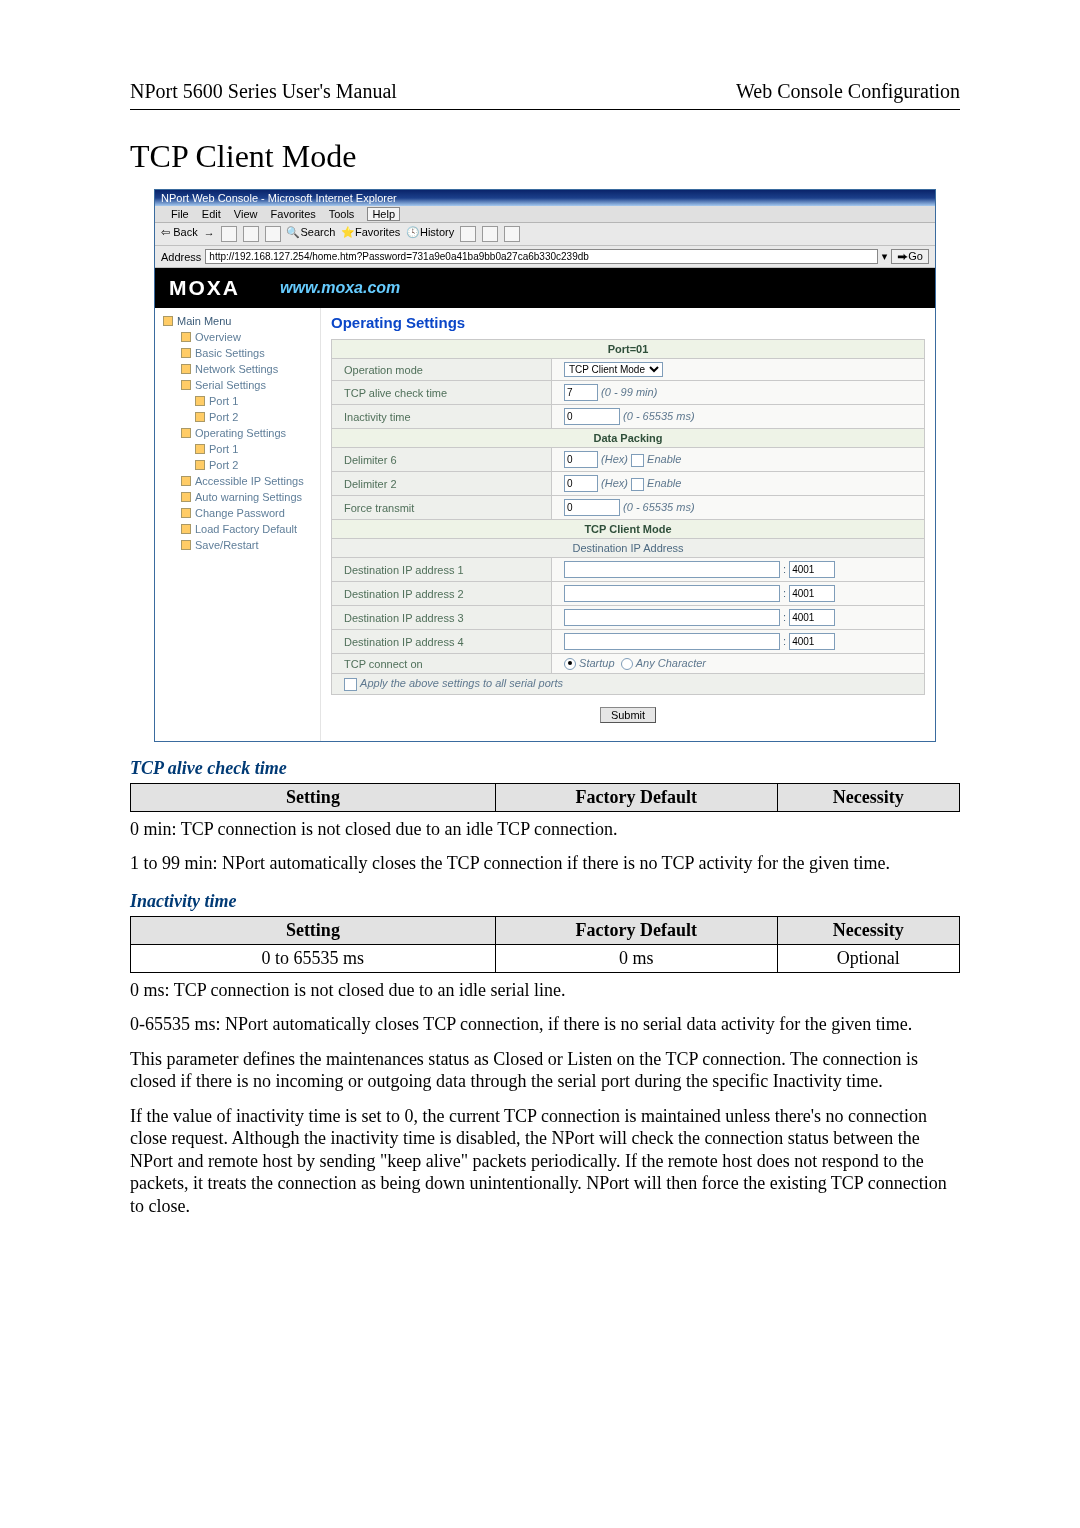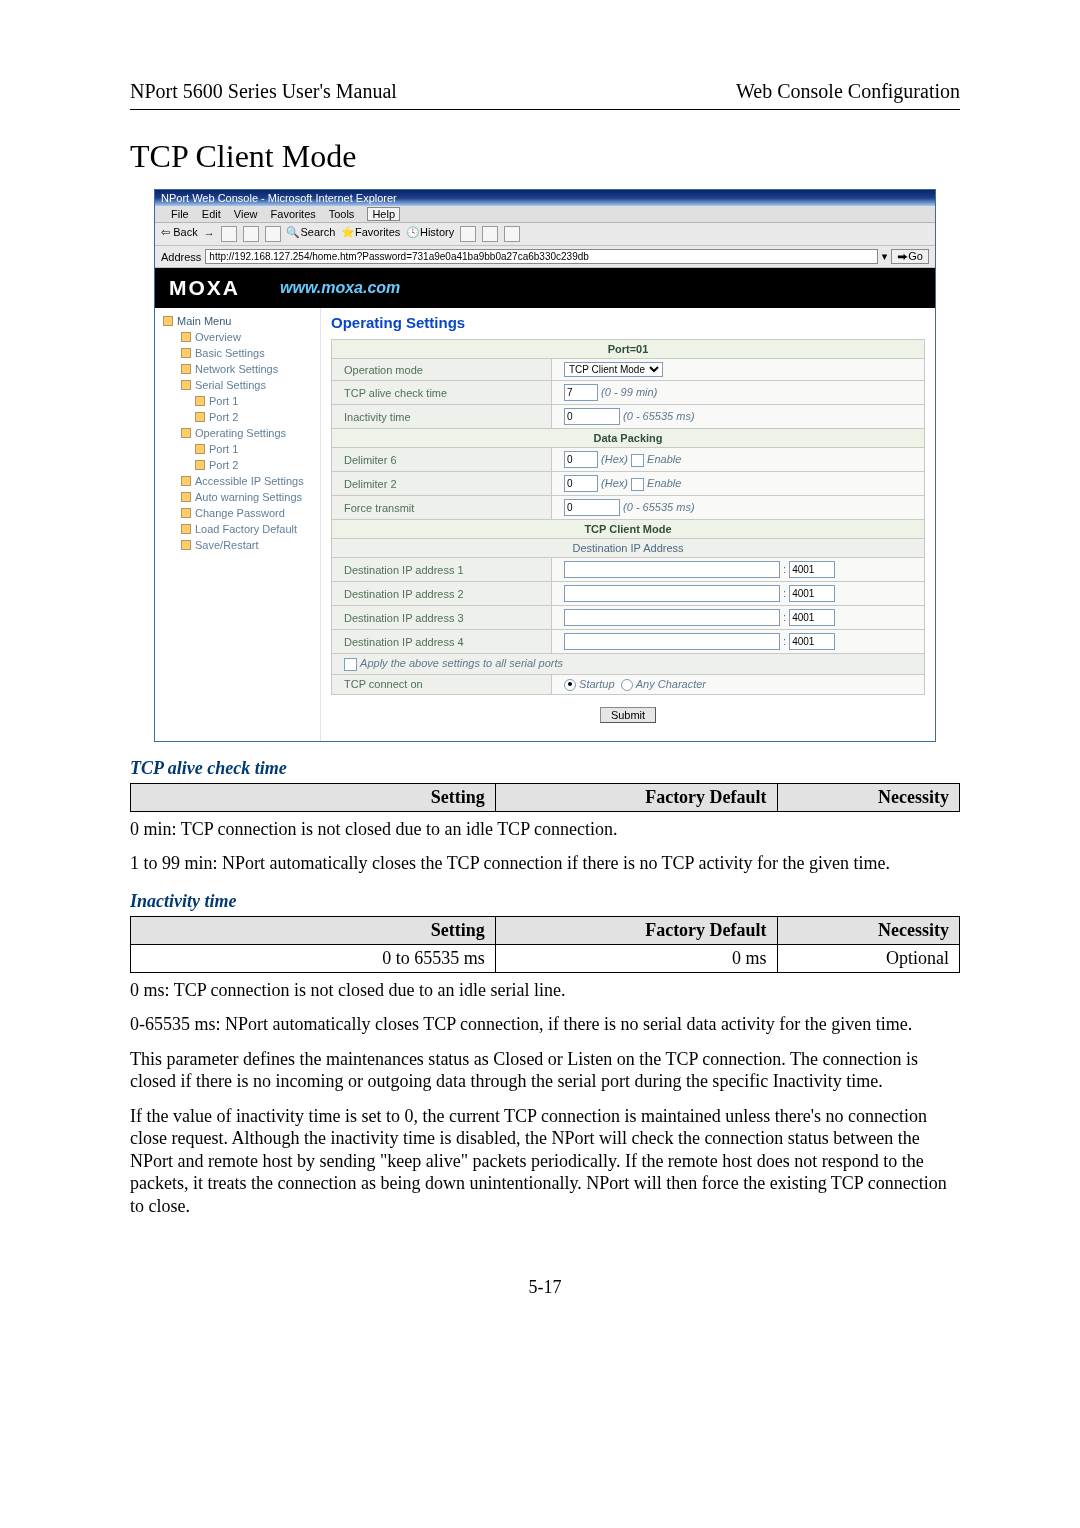--- a/index.html
+++ b/index.html
@@ -37,21 +37,21 @@
   .inp { border:1px solid #7f9db9; background:#fff; padding:0 2px; height:15px; font-size:10px; }
   .sel { border:1px solid #7f9db9; background:#fff; font-size:10px; }
   .hint { color:#5E788F;font-style:italic; }
   .chk { width:11px; height:11px; border:1px solid #7f9db9; background:#fff; display:inline-block; vertical-align:middle; }
   .rad { width:10px; height:10px; border:1px solid #7f9db9; border-radius:50%; background:#fff; display:inline-block; vertical-align:middle; }
   .rad.on:after { content:""; display:block; width:4px; height:4px; background:#000; border-radius:50%; margin:2px auto 0; }
   .submit-row { text-align:center; padding:12px 0 4px; }
   .submit-btn { background:#e6e6e6; border:1px solid #888; border-right-color:#555; border-bottom-color:#555; padding:1px 10px; font-size:11px; }
   .subhead { color:#003a75; font-style:italic; font-weight:bold; margin:16px 0 4px; font-size:18px; }
   table.doc { width:100%; border-collapse:collapse; font-size:18px; }
-  table.doc th, table.doc td { border:1px solid #000; padding:3px 10px; text-align:right; }
+  table.doc th, table.doc td { border:1px solid #000; padding:3px 10px; text-align:center; }
   table.doc th { background:#e2e2e2; font-weight:bold; }
   .para { font-size:18px; margin:6px 0 12px; line-height:1.25; }
   .pagenum { text-align:center; font-size:18px; margin-top:60px; }
 </style>
 </head>
 <body>
 
 <div class="page">
   <div class="hdr-row">
     <span>NPort 5600 Series User's Manual</span>
@@ -210,29 +210,29 @@
           </tr>
           <tr>
             <td class="label">Destination IP address 3</td>
             <td><input class="inp" style="width: 210px;"> : <input class="inp" style="width: 40px;" value="4001"></td>
           </tr>
           <tr>
             <td class="label">Destination IP address 4</td>
             <td><input class="inp" style="width: 210px;"> : <input class="inp" style="width: 40px;" value="4001"></td>
           </tr>
           <tr>
-                <td class="full" colspan="2"><span class="chk"></span> <span class="hint">Apply the above settings to all serial ports</span></td>
-              </tr>
-          <tr>
             <td class="label">TCP connect on</td>
             <td>
               <span class="rad on"></span> <span class="hint">Startup</span>
               &nbsp;<span class="rad"></span> <span class="hint">Any Character</span>
             </td>
           </tr>
+          <tr>
+                <td class="full" colspan="2"><span class="chk"></span> <span class="hint">Apply the above settings to all serial ports</span></td>
+              </tr>
         </tbody>
           </table>
         <div class="submit-row">
           <button class="submit-btn">Submit</button>
         </div>
       </div>
     </div>
   </div>
 
   <div class="subhead">TCP alive check time</div>
@@ -261,14 +261,13 @@
       <td>0 ms</td>
       <td>Optional</td>
     </tr>
   </tbody>
     </table>
   <p class="para">0 ms: TCP connection is not closed due to an idle serial line.</p>
   <p class="para">0-65535 ms: NPort automatically closes TCP connection, if there is no serial data activity for the given time.</p>
   <p class="para">This parameter defines the maintenances status as Closed or Listen on the TCP connection. The connection is closed if there is no incoming or outgoing data through the serial port during the specific Inactivity time.</p>
   <p class="para">If the value of inactivity time is set to 0, the current TCP connection is maintained unless there's no connection close request. Although the inactivity time is disabled, the NPort will check the connection status between the NPort and remote host by sending "keep alive" packets periodically. If the remote host does not respond to the packets, it treats the connection as being down unintentionally. NPort will then force the existing TCP connection to close.</p>
 
-  <div class="pagenum">5-17</div>
 </div>
 
 </body></html>

